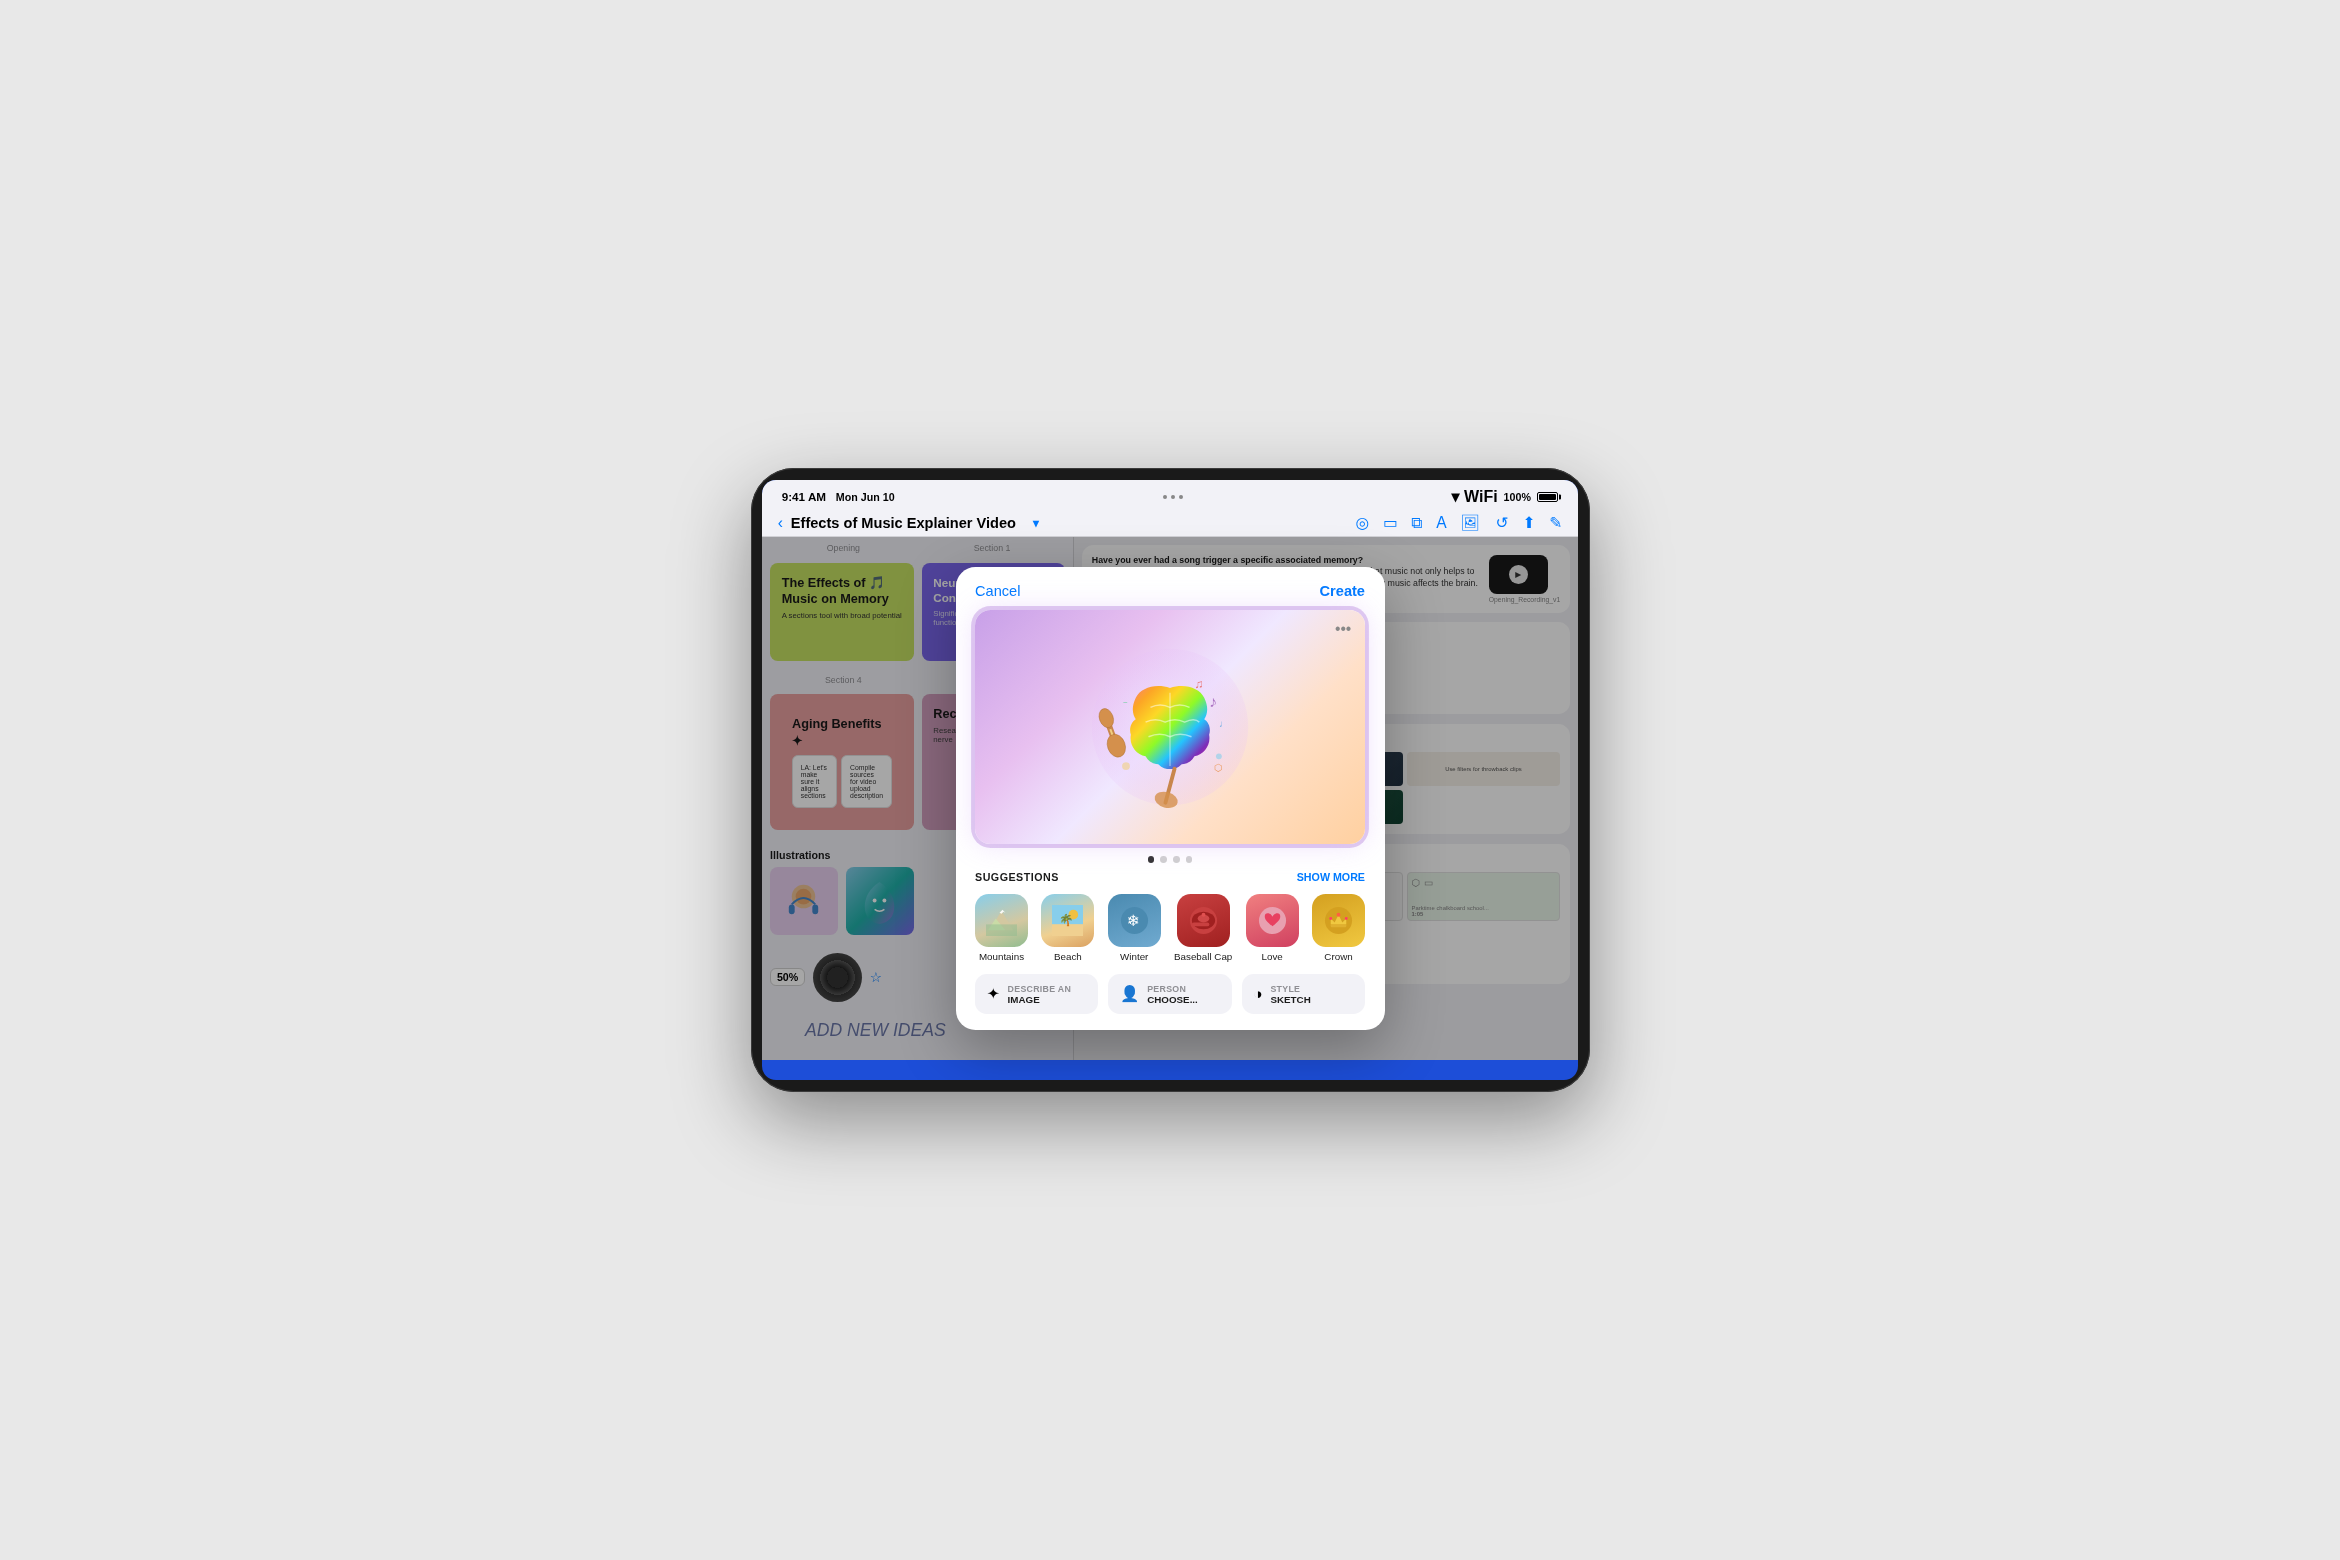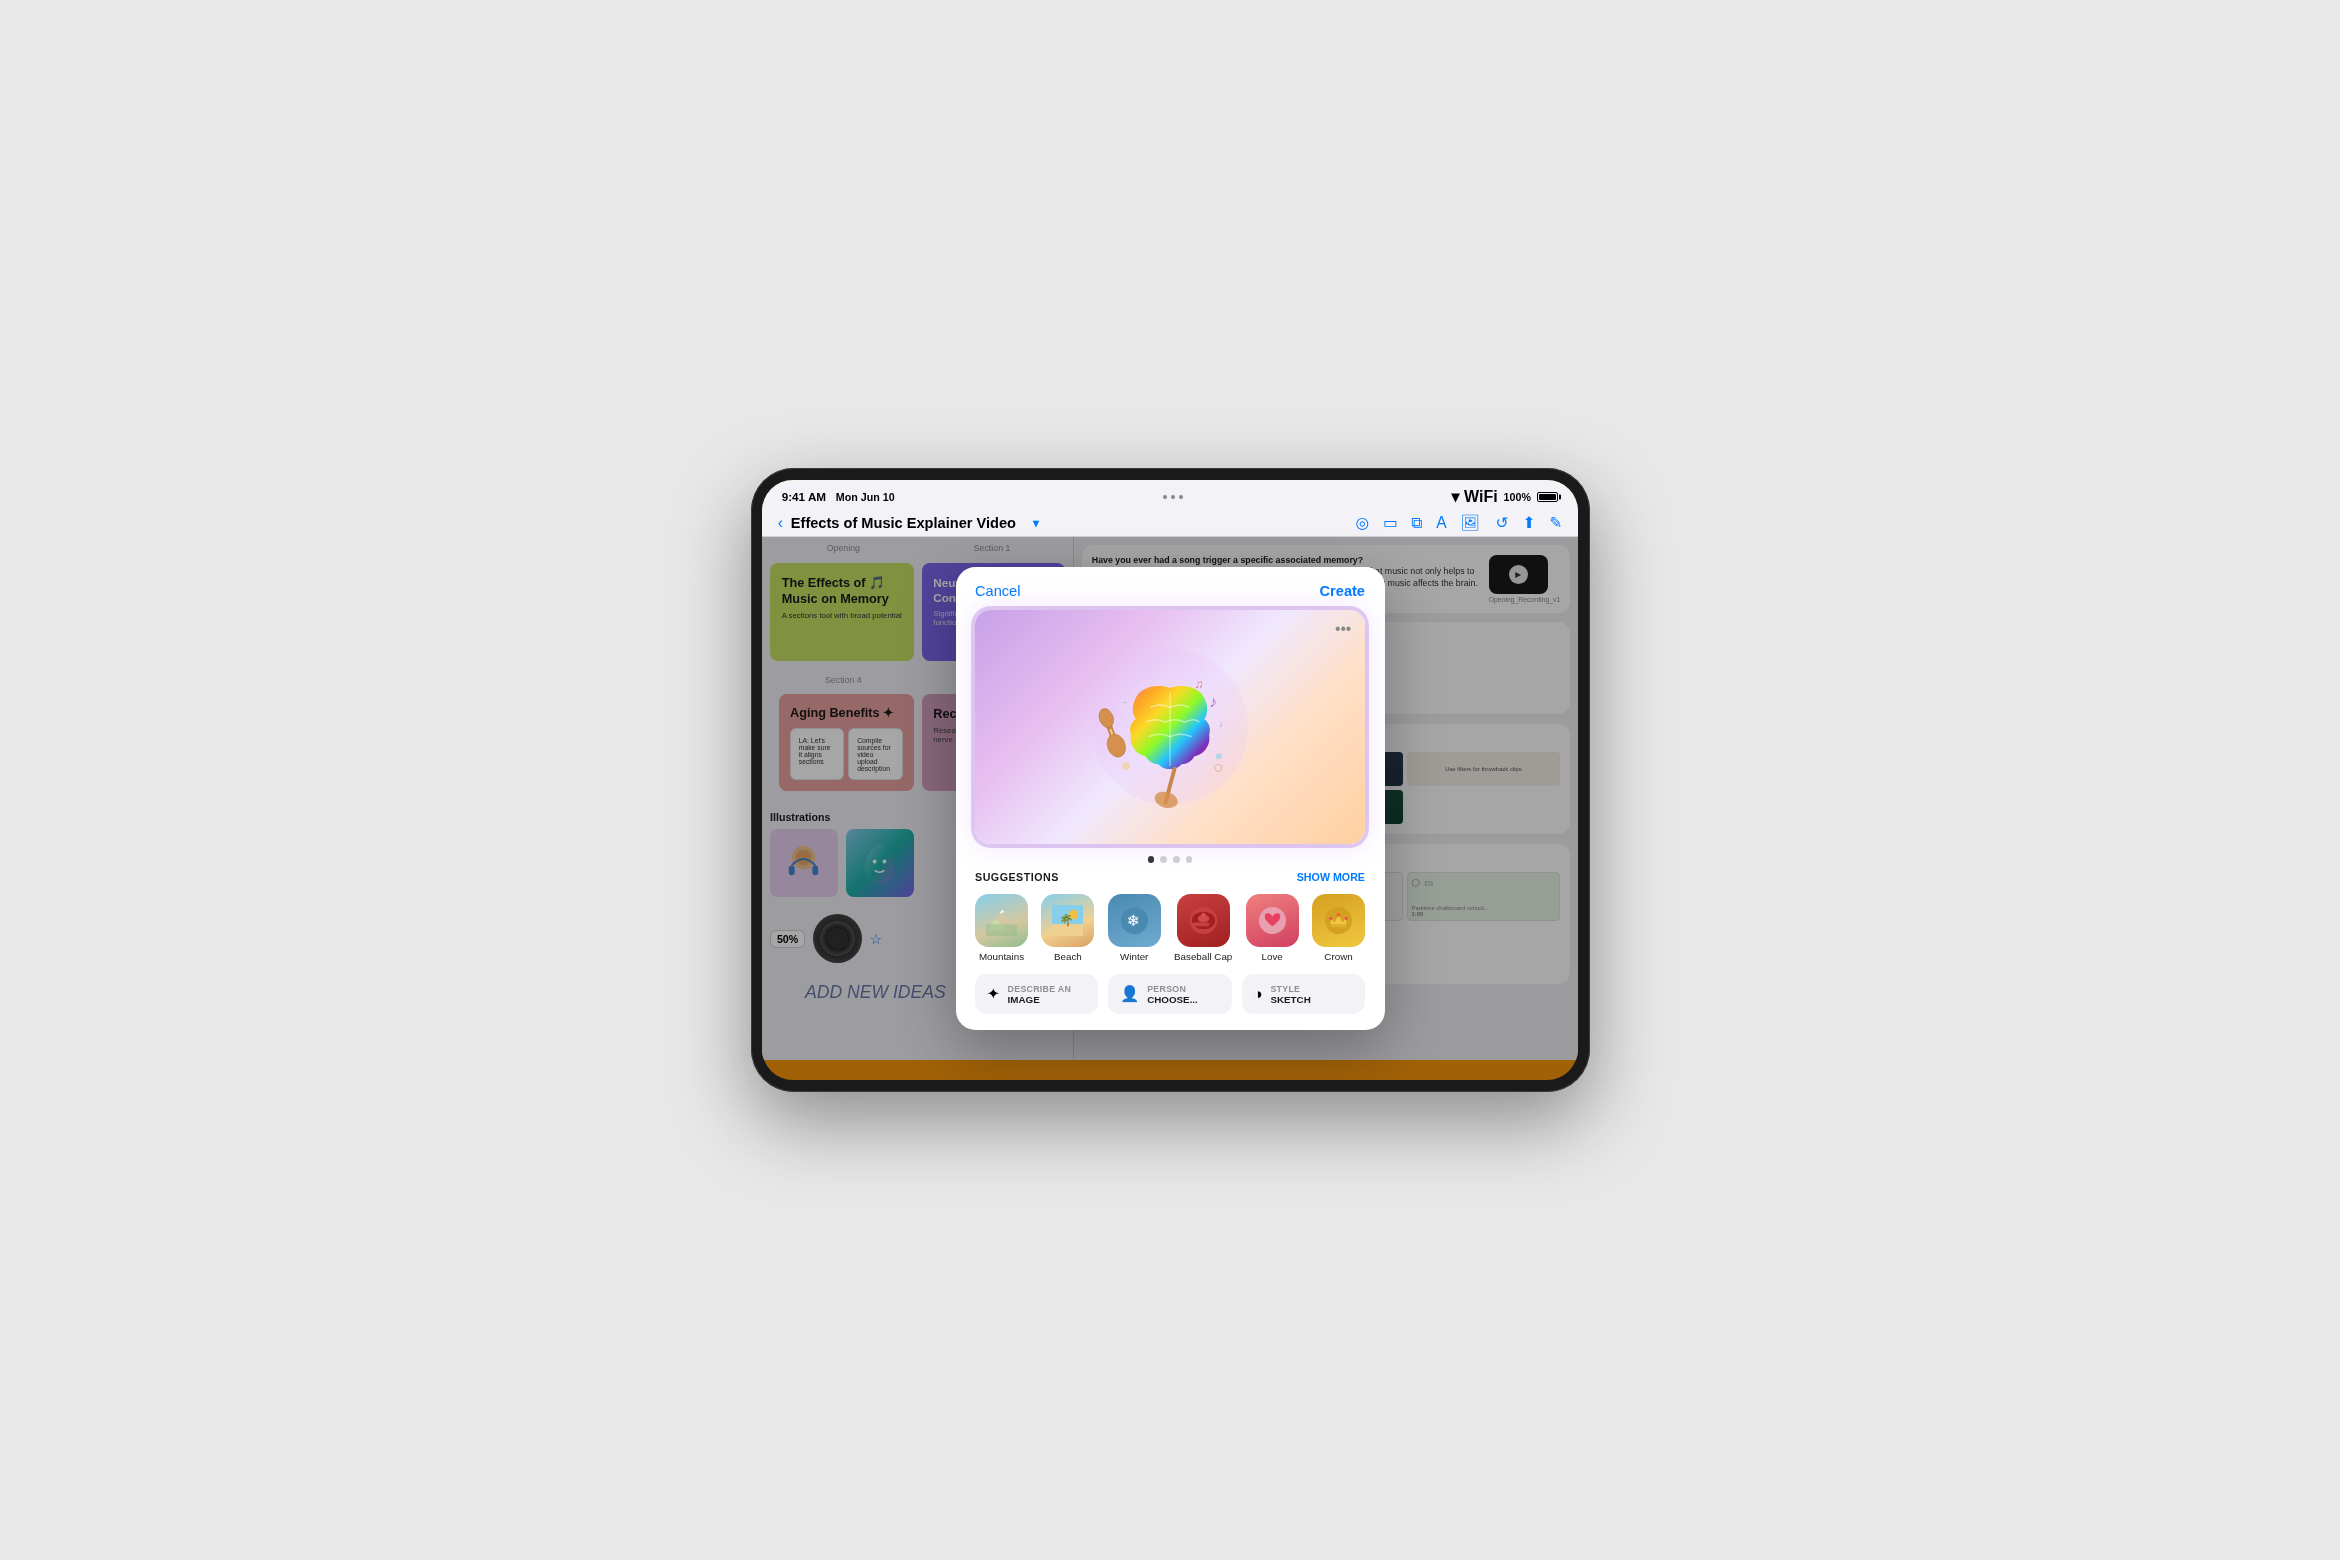--- a/index.html
+++ b/index.html
@@ -18,22 +18,22 @@
       background: #1a1a1a;
       border-radius: 43px;
       padding: 11.7px;
       box-shadow: 0 29px 78px rgba(0,0,0,0.4), inset 0 0 0 1px #3a3a3a;
       position: relative;
     }
 
     .device-screen {
       width: 100%;
       height: 100%;
-      background: #a16207;
-      border-radius: 31px;
+      background: #1d4ed8;
+      border-radius: 14px;
       overflow: hidden;
       position: relative;
     }
 
     
     .status-bar {
       display: flex;
       justify-content: space-between;
       align-items: center;
       padding: 7.8px 19.5px 3.9px;
@@ -180,23 +180,22 @@
     .slide-neuro {
       background: #7b68ee;
       padding: 11.7px;
       min-height: 98px;
     }
     .slide-neuro .slide-title-text { color: #fff; font-size: 11.7px; }
     .slide-neuro .slide-subtitle { color: rgba(255,255,255,0.8); font-size: 7.8px; }
 
     .slide-aging {
       background: #e8a0a0;
-      padding: 11px;
+      padding: 22px;
       min-height: 78px;
-      margin-left: 9px;
     }
     .slide-aging .slide-title-text { color: #1a1a1a; font-size: 12.7px; }
 
     .slide-recent {
       background: #d4a0c0;
       padding: 11.7px;
       min-height: 78px;
     }
     .slide-recent .slide-title-text { color: #1a1a1a; font-size: 12.7px; }
     .slide-recent .slide-subtitle { color: #444; font-size: 7.8px; }

